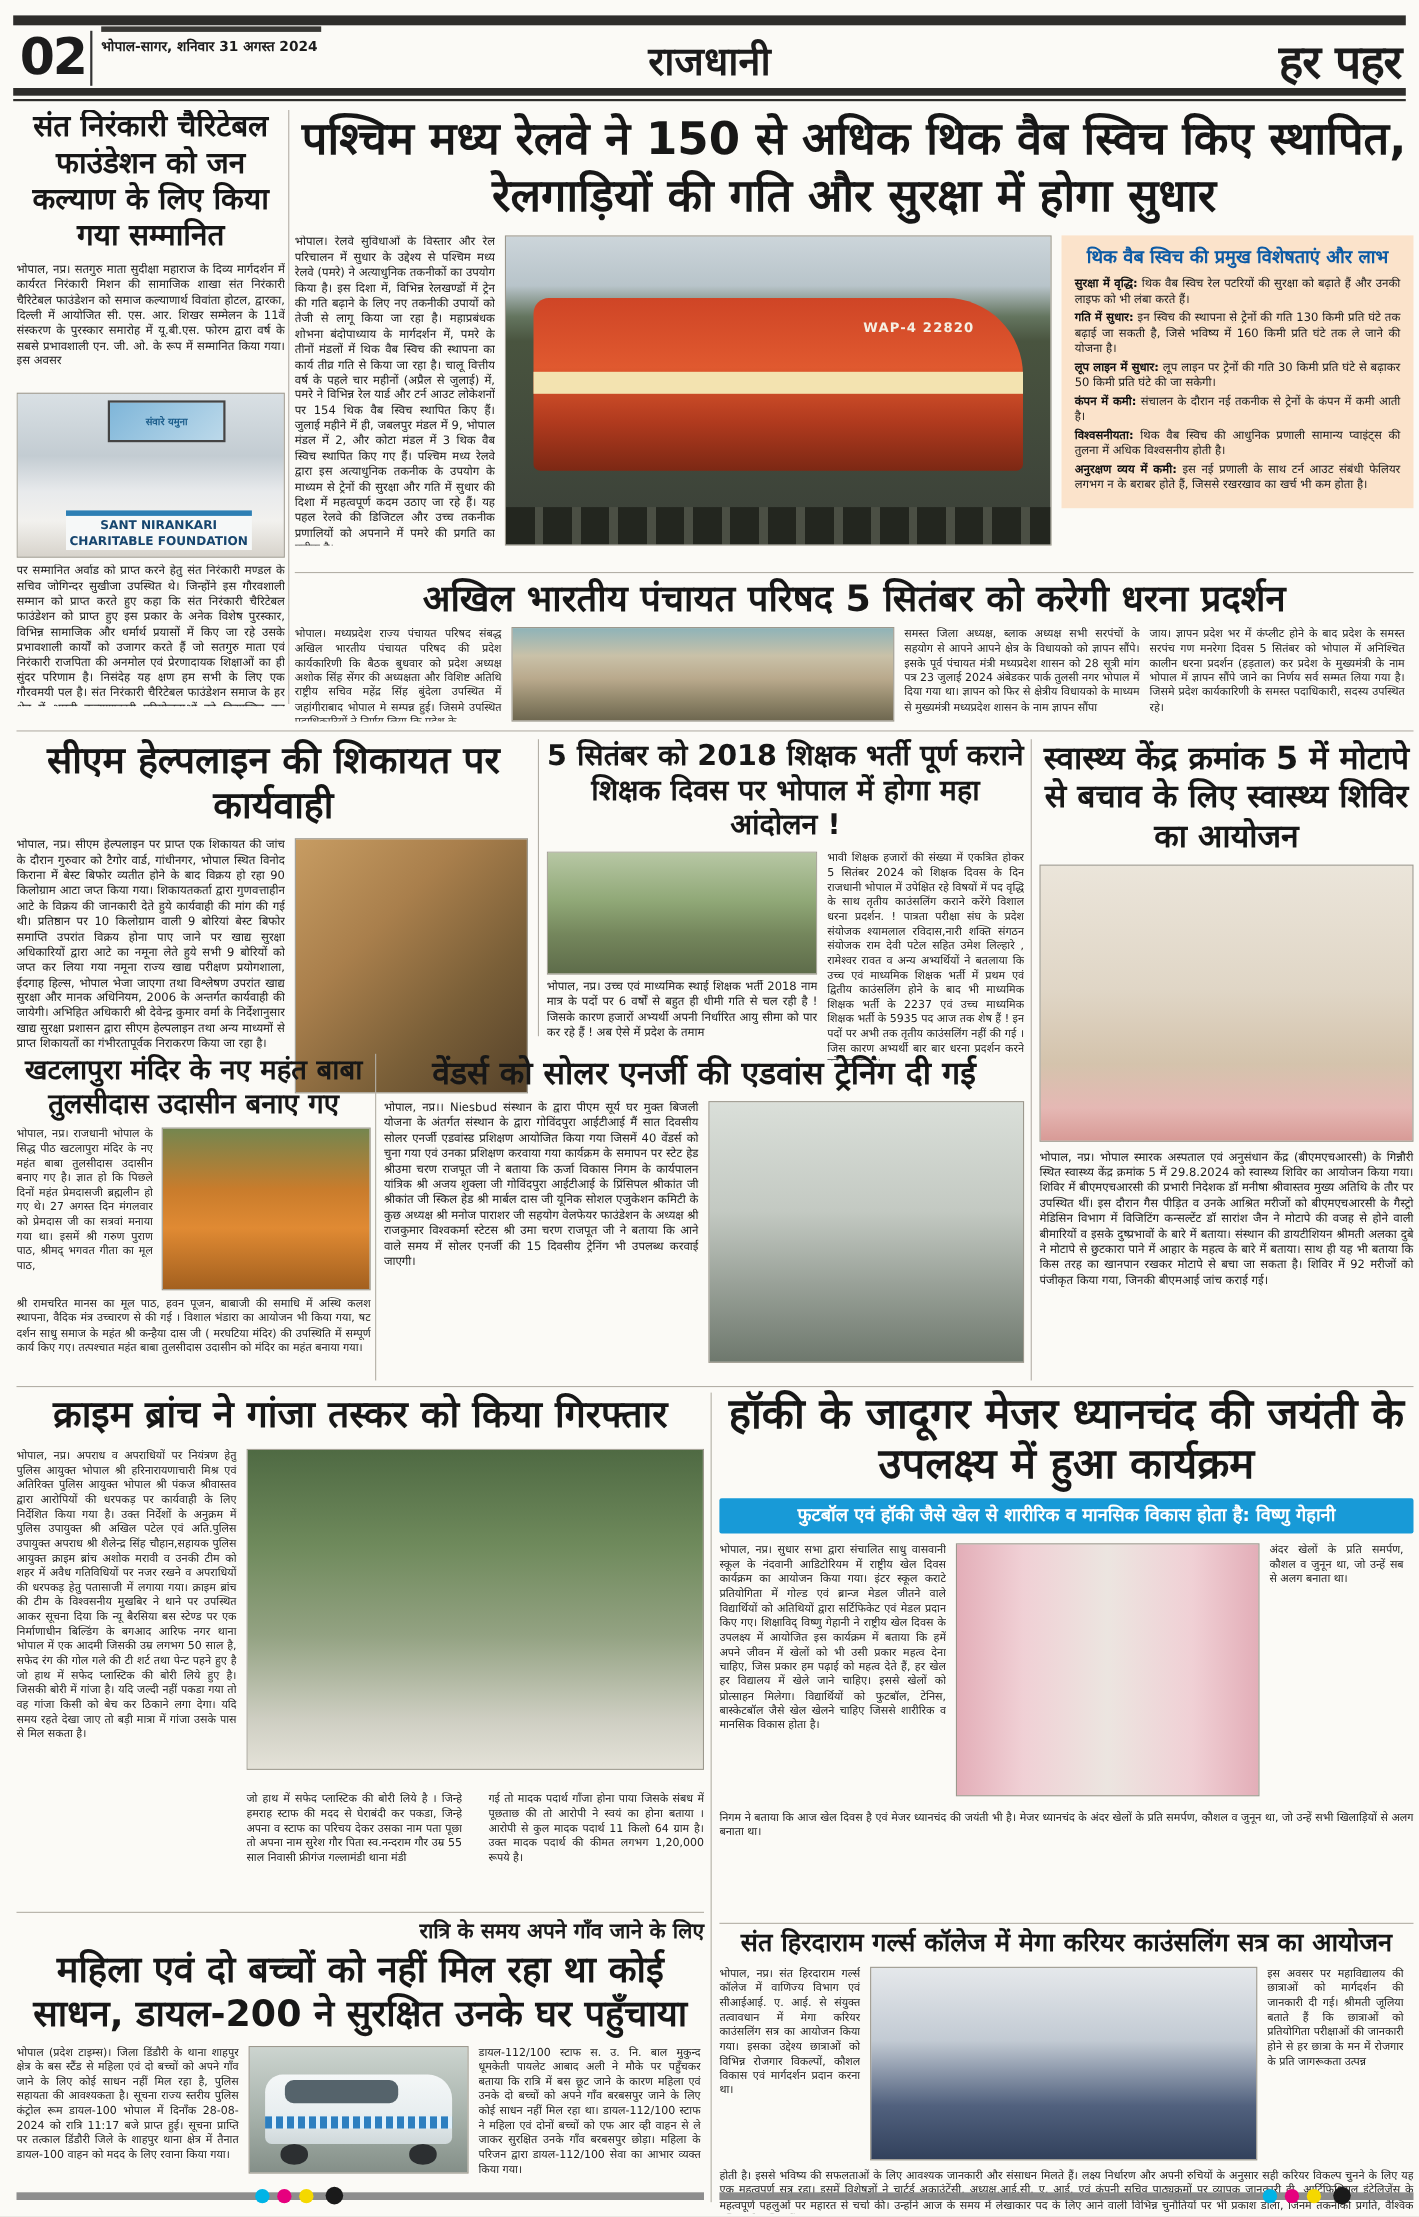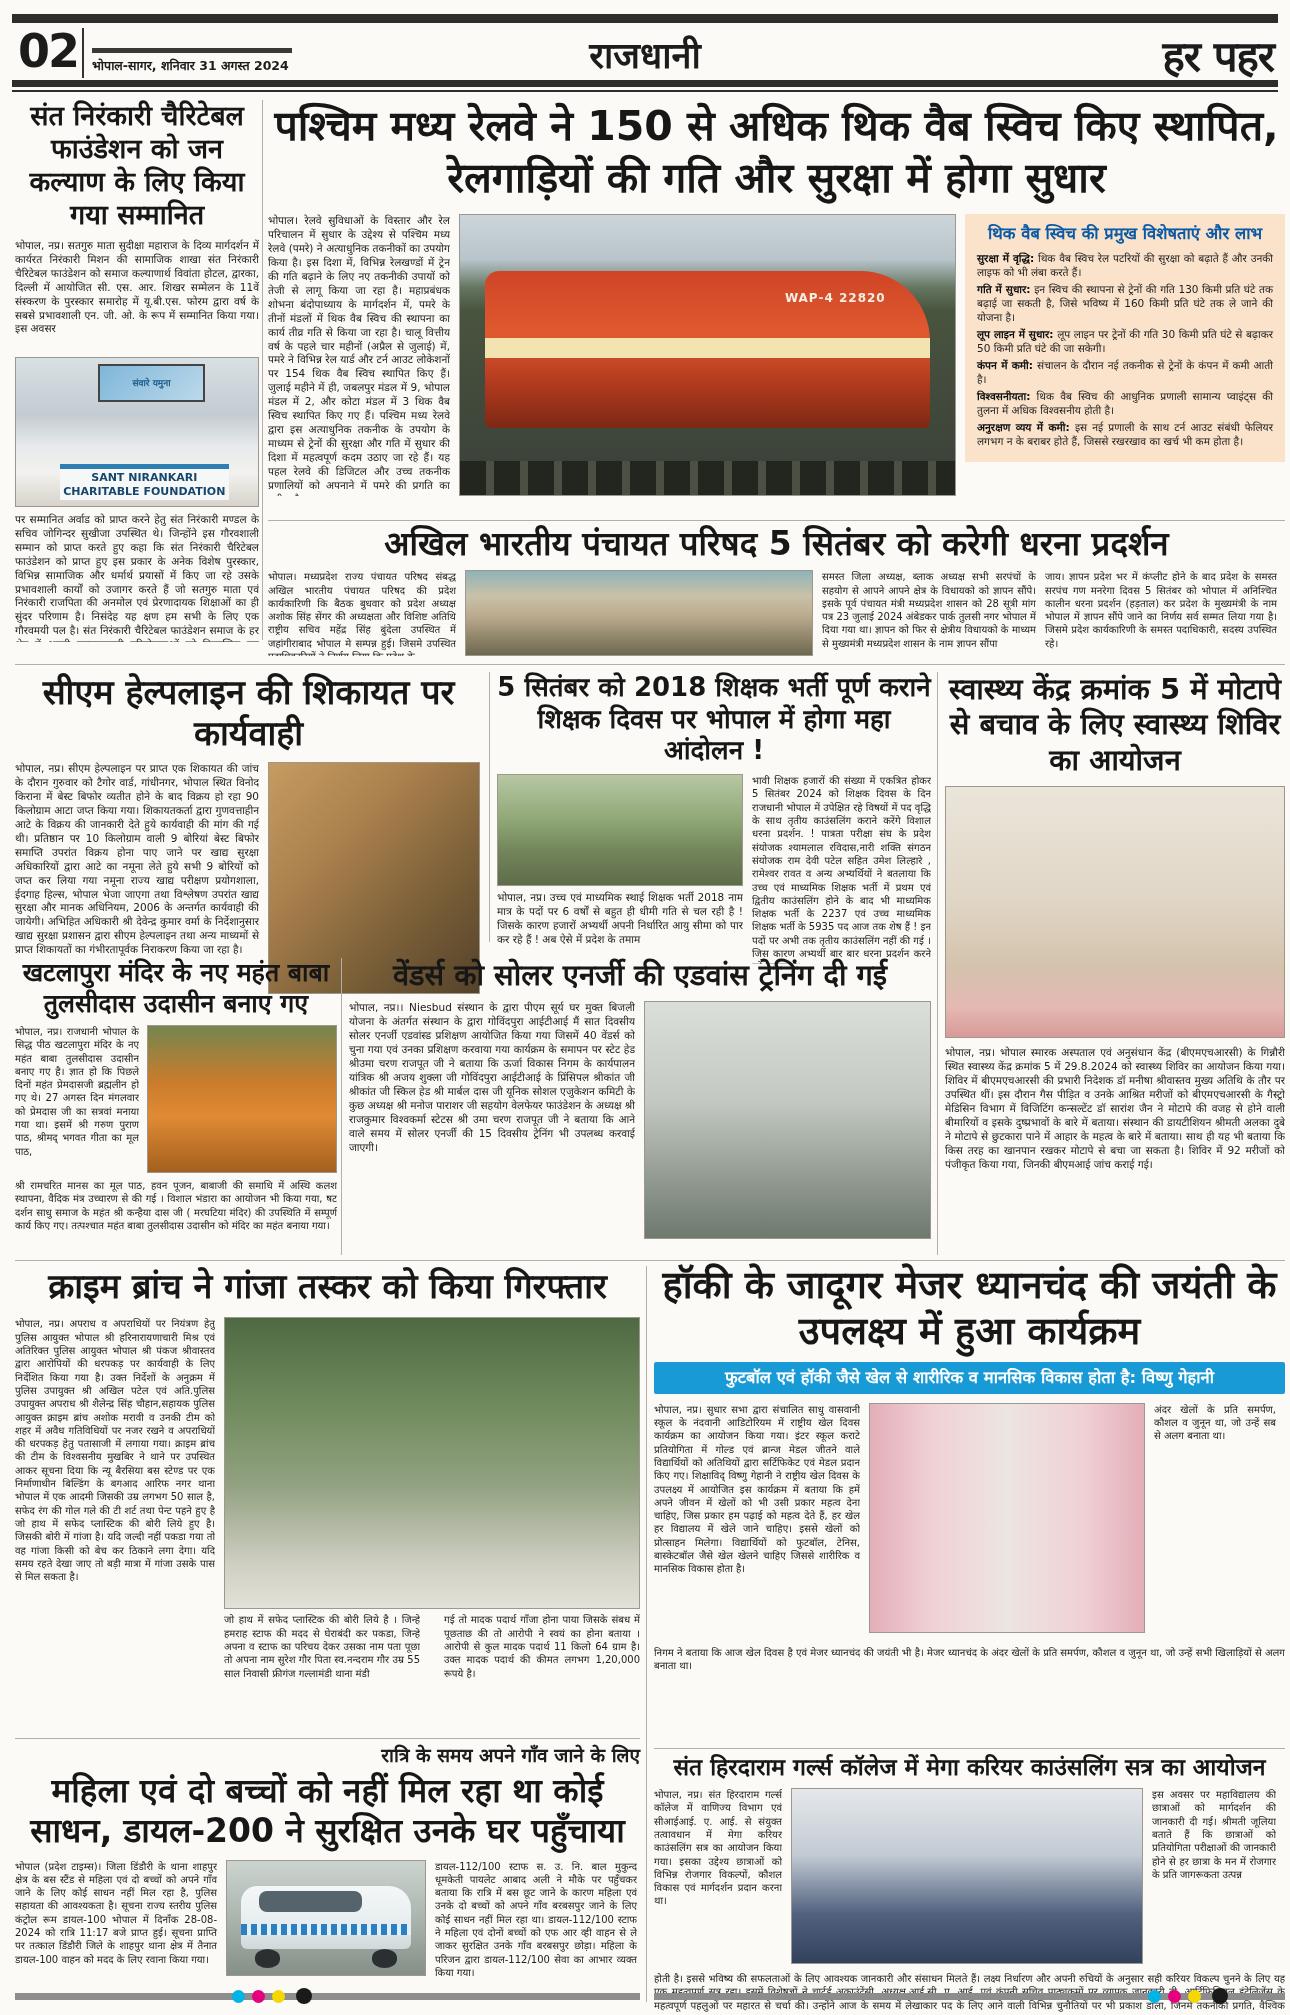--- a/index.html
+++ b/index.html
@@ -58,21 +58,21 @@
   .dot{position:absolute;width:13px;height:13px;border-radius:50%}
 </style>
 </head>
 <body>
 
 <div class="page">
 
   <div class="rule" style="left:12px;top:14px;width:1266px;height:9px"></div>
   <div class="page-num">02</div>
   <div class="abs" style="left:82px;top:28px;width:2px;height:50px;background:#333"></div>
-  <div class="abs" style="left:92px;top:48px">
+  <div class="abs" style="left:92px;top:24px">
     <div class="ed-bar"></div>
     <div class="ed-text">भोपाल-सागर, शनिवार 31 अगस्त 2024</div>
   </div>
   <div class="section-title">राजधानी</div>
   <div class="masthead">हर पहर</div>
   <div class="rule" style="left:12px;top:80px;width:1266px;height:7px"></div>
   <div class="rule" style="left:12px;top:90px;width:1266px;height:2px"></div>
 
   <section class="abs" style="left:15px;top:100px;width:244px;height:542px;overflow:hidden">
     <h2 class="hl" style="font-size:27px">संत निरंकारी चैरिटेबल फाउंडेशन को जन कल्याण के लिए किया गया सम्मानित</h2>
@@ -171,21 +171,21 @@
   </section>
 
   <div class="hrule" style="left:15px;top:1260px;width:1270px"></div>
 
   <section class="abs" style="left:15px;top:1266px;width:625px;height:466px">
     <h2 class="hl" style="font-size:34px">क्राइम ब्रांच ने गांजा तस्कर को किया गिरफ्तार</h2>
     <div class="row" style="margin-top:10px">
       <p class="bt col" style="width:200px;height:400px;font-size:10px">भोपाल, नप्र। अपराध व अपराधियों पर नियंत्रण हेतु पुलिस आयुक्त भोपाल श्री हरिनारायणाचारी मिश्र एवं अतिरिक्त पुलिस आयुक्त भोपाल श्री पंकज श्रीवास्तव द्वारा आरोपियों की धरपकड़ पर कार्यवाही के लिए निर्देशित किया गया है। उक्त निर्देशों के अनुक्रम में पुलिस उपायुक्त श्री अखिल पटेल एवं अति.पुलिस उपायुक्त अपराध श्री शैलेन्द्र सिंह चौहान,सहायक पुलिस आयुक्त क्राइम ब्रांच अशोक मरावी व उनकी टीम को शहर में अवैध गतिविधियों पर नजर रखने व अपराधियों की धरपकड़ हेतु पतासाजी में लगाया गया। क्राइम ब्रांच की टीम के विश्वसनीय मुखबिर ने थाने पर उपस्थित आकर सूचना दिया कि न्यू बैरसिया बस स्टेण्ड पर एक निर्माणाधीन बिल्डिंग के बगआद आरिफ नगर थाना भोपाल में एक आदमी जिसकी उम्र लगभग 50 साल है, सफेद रंग की गोल गले की टी शर्ट तथा पेन्ट पहने हुए है जो हाथ में सफेद प्लास्टिक की बोरी लिये हुए है। जिसकी बोरी में गांजा है। यदि जल्दी नहीं पकडा गया तो वह गांजा किसी को बेच कर ठिकाने लगा देगा। यदि समय रहते देखा जाए तो बड़ी मात्रा में गांजा उसके पास से मिल सकता है।</p>
       <div class="col" style="width:416px">
         <div class="photo ph-crimegrp" style="width:416px;height:292px"></div>
-        <div class="row" style="margin-top:4px;gap:24px">
+        <div class="row" style="margin-top:20px;gap:24px">
           <p class="bt col" style="width:200px;height:96px;font-size:10px">जो हाथ में सफेद प्लास्टिक की बोरी लिये है । जिन्हे हमराह स्टाफ की मदद से घेराबंदी कर पकडा, जिन्हे अपना व स्टाफ का परिचय देकर उसका नाम पता पूछा तो अपना नाम सुरेश गौर पिता स्व.नन्दराम गौर उम्र 55 साल निवासी फ्रीगंज गल्लामंडी थाना मंडी</p>
           <p class="bt col" style="width:200px;height:96px;font-size:10px">गई तो मादक पदार्थ गाँजा होना पाया जिसके संबध में पूछताछ की तो आरोपी ने स्वयं का होना बताया । आरोपी से कुल मादक पदार्थ 11 किलो 64 ग्राम है। उक्त मादक पदार्थ की कीमत लगभग 1,20,000 रूपये है।</p>
         </div>
       </div>
     </div>
   </section>
 
   <div class="vrule" style="left:646px;top:1266px;height:736px"></div>
 
   <section class="abs" style="left:654px;top:1262px;width:631px;height:482px">

